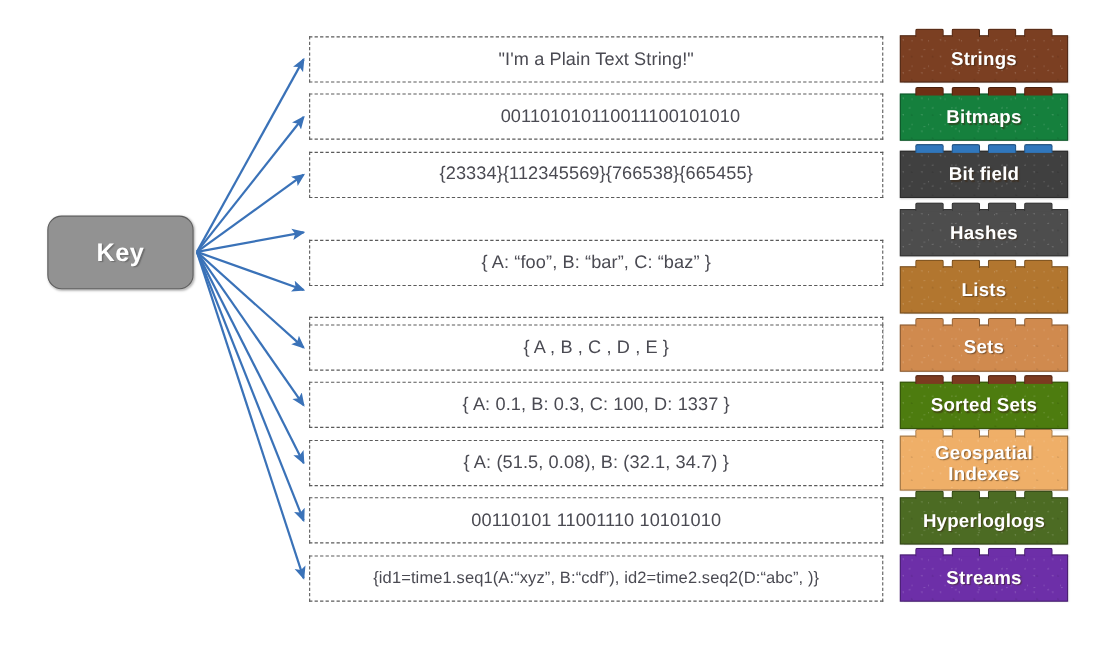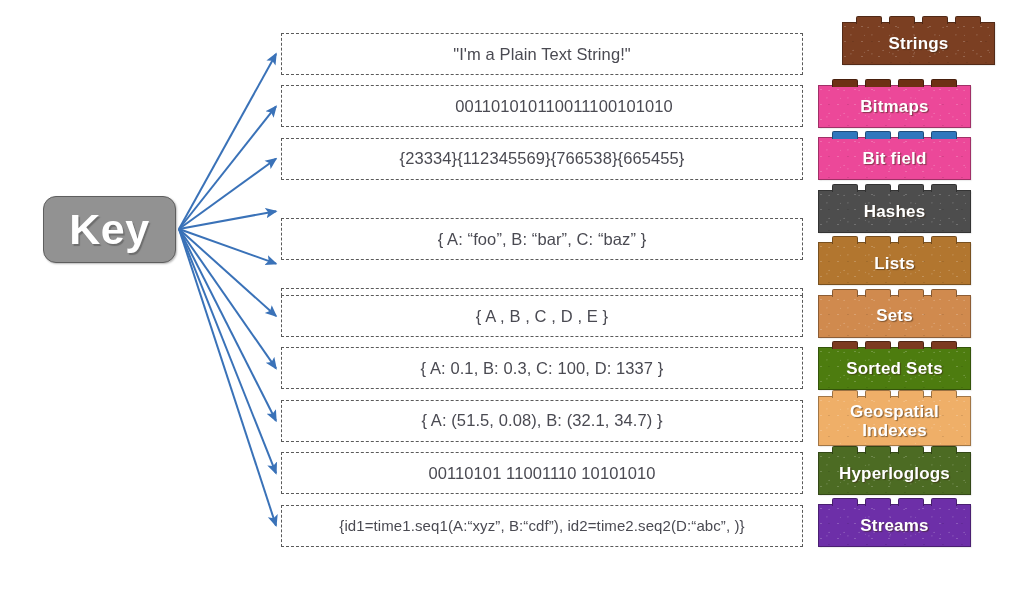--- a/index.html
+++ b/index.html
@@ -36,21 +36,21 @@
     background: #929292;
     border: 1.5px solid #5e5e5e;
     border-radius: 13px;
     display: flex;
     align-items: center;
     justify-content: center;
     box-shadow: 1px 1px 2px rgba(0,0,0,0.28);
   }
   #key-node .key-label {
     color: #ffffff;
-    font-size: 43px;
+    font-size: 23px;
     font-weight: bold;
     letter-spacing: 0.5px;
     text-shadow: 1.5px 1.5px 1px rgba(80,80,80,0.55);
   }
 
   
   .value-box {
     position: absolute;
     left: 281px;
     width: 522px;
@@ -148,45 +148,45 @@
     </svg>
 
   <div id="key-node">
     <span class="key-label">Key</span>
   </div>
 
   <div id="rows-root">
       <div class="value-box" style="top: 33px;">
         <span class="value-text">"I'm a Plain Text String!"</span>
       </div>
-      <div class="brick" style="top: 22px; height: 43px; background: rgb(123, 63, 34); margin-left: 24px;">
+      <div class="brick" style="top: 32px; height: 43px; background: rgb(123, 63, 34);">
         <div class="studs">
           <div class="stud" style="background: rgb(123, 63, 34);"></div>
           <div class="stud" style="background: rgb(123, 63, 34);"></div>
           <div class="stud" style="background: rgb(123, 63, 34);"></div>
           <div class="stud" style="background: rgb(123, 63, 34);"></div>
         </div>
         <div class="brick-label">Strings</div>
       </div>
       <div class="value-box" style="top: 85.4px; padding-left: 44px;">
         <span class="value-text">001101010110011100101010</span>
       </div>
-      <div class="brick" style="top: 84.9px; height: 43px; background: #ec4899; align-items: center;">
+      <div class="brick" style="top: 84.9px; height: 43px; background: #15803d; align-items: center;">
         <div class="studs">
           <div class="stud" style="background: rgb(110, 48, 20);"></div>
           <div class="stud" style="background: rgb(110, 48, 20);"></div>
           <div class="stud" style="background: rgb(110, 48, 20);"></div>
           <div class="stud" style="background: rgb(110, 48, 20);"></div>
         </div>
         <div class="brick-label">Bitmaps</div>
       </div>
       <div class="value-box" style="top: 137.8px;">
         <span class="value-text">{23334}{112345569}{766538}{665455}</span>
       </div>
-      <div class="brick" style="top: 137.3px; height: 43px; background: #ec4899;">
+      <div class="brick" style="top: 137.3px; height: 43px; background: #404040;">
         <div class="studs">
           <div class="stud" style="background: rgb(48, 119, 189);"></div>
           <div class="stud" style="background: rgb(48, 119, 189);"></div>
           <div class="stud" style="background: rgb(48, 119, 189);"></div>
           <div class="stud" style="background: rgb(48, 119, 189);"></div>
         </div>
         <div class="brick-label">Bit field</div>
       </div>
       <div class="value-box" style="top: 190.2px; margin-top: 28px;">
         <span class="value-text">{ A: “foo”, B: “bar”, C: “baz”  }</span>

